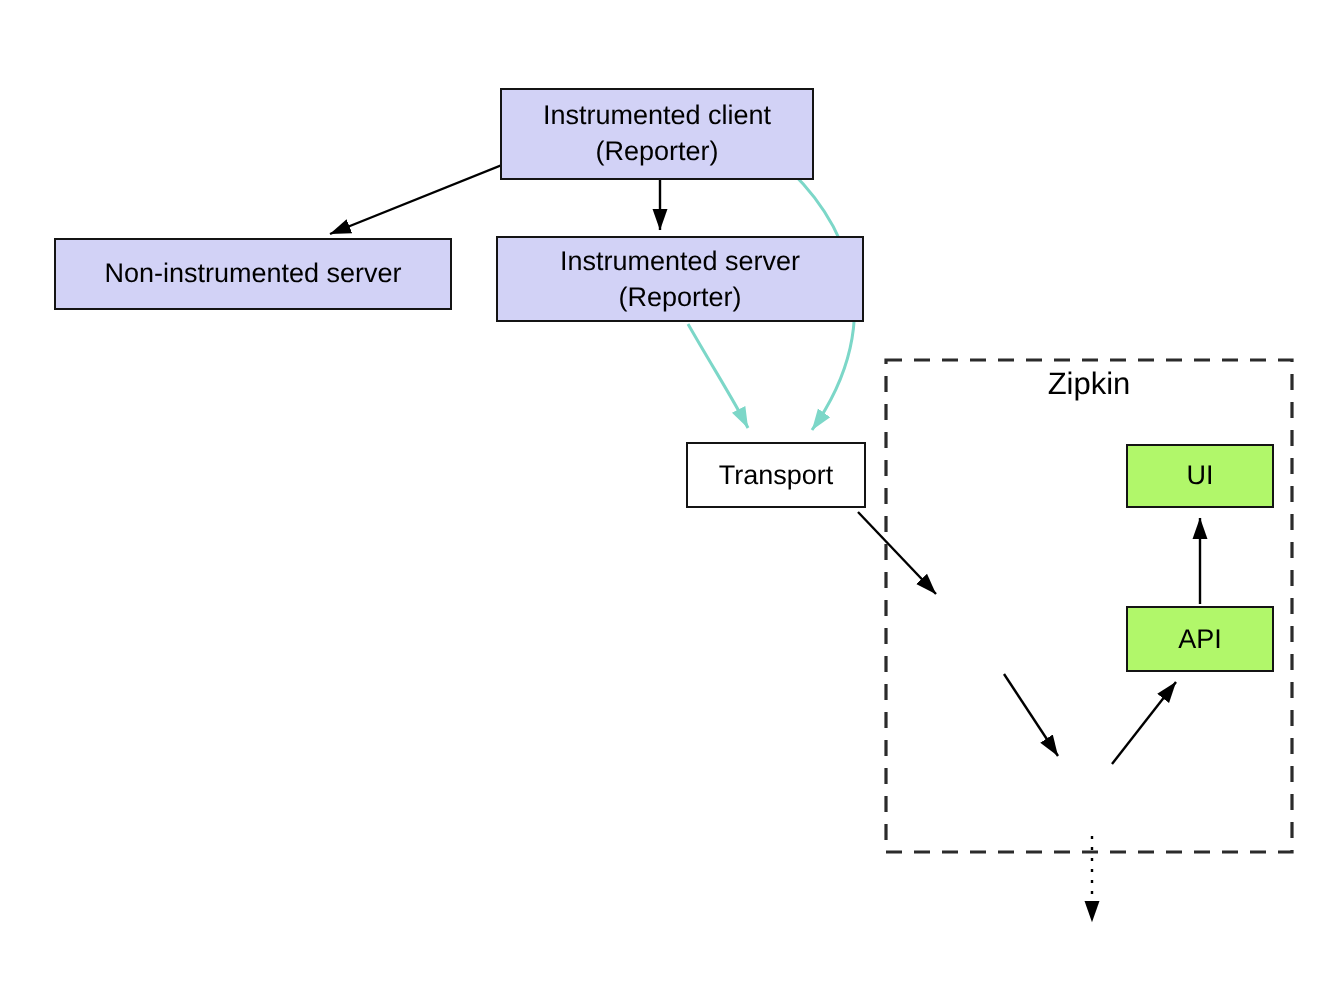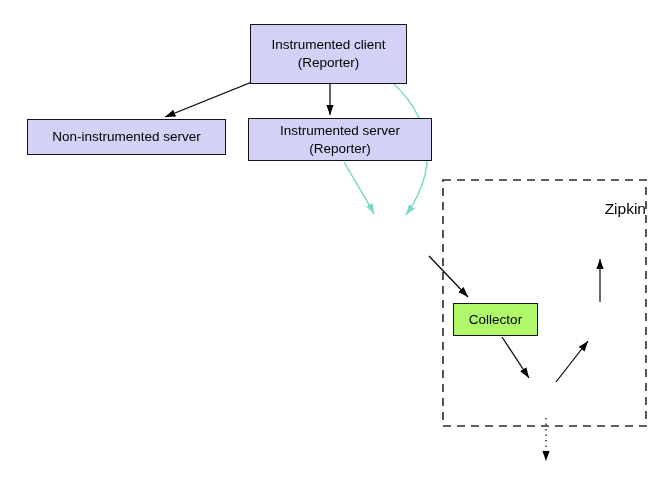--- a/index.html
+++ b/index.html
@@ -30,23 +30,22 @@
     white-space: pre-line;
   }
   .fill-lavender { background: var(--node-lavender, #d2d2f6); }
   .fill-green    { background: var(--node-green, #b1f76a); }
   .fill-white    { background: var(--node-white, #ffffff); }
 
   .cluster-label {
     position: absolute;
     left: 443px; top: 184px;
     width: 203px;
-    text-align: right;
+    text-align: center;
     font-size: 15.5px;
-    margin-top: 16px;
   }
 
   .cluster-rect {
     fill: none;
     stroke: var(--cluster-border, #2b2b2b);
     stroke-width: 1.6;
     stroke-dasharray: 8 6;
   }
   .e-black { stroke: var(--edge-black, #000); stroke-width: 1.2; fill: none; }
   .e-cyan  { stroke: var(--edge-cyan, #7cd7c8); stroke-width: 1.5; fill: none; }
@@ -80,36 +79,42 @@
     <path class="e-black e-dotted" d="M 546 418 L 546 461" marker-end="url(#arrow-black)"></path>
 
     <path class="e-cyan" d="M 374 68 C 428 105, 445 160, 406 215" marker-end="url(#arrow-cyan)"></path>
     <path class="e-cyan" d="M 344 162 C 356 183, 368 202, 374 214" marker-end="url(#arrow-cyan)"></path>
   </svg>
 
   <div class="cluster-label">
     <span>Zipkin</span>
   </div>
 
-  <div class="node fill-lavender" style="left:250px; top:24px; width:157px; height:60px">
+  <div class="node fill-lavender" style="left:250px; top:44px; width:157px; height:46px">
     <span>Instrumented client
 (Reporter)</span>
   </div>
 
   <div class="node fill-lavender" style="left:27px; top:119px; width:199px; height:36px">
     <span>Non-instrumented server</span>
   </div>
 
   <div class="node fill-lavender" style="left:248px; top:118px; width:184px; height:43px">
     <span>Instrumented server
 (Reporter)</span>
   </div>
 
+  <div class="node fill-white" style="left:343px; top:221px; width:90px; height:33px">
+    <span>Transport</span>
+  </div>
+
+  <div class="node fill-green" style="left:563px; top:222px; width:74px; height:32px">
+    <span>UI</span>
+  </div>
 
 
-  <div class="node fill-green" style="left:453px; top:303px; width:85px; height:33px">
-    <span>Collector</span>
+  <div class="node fill-green" style="left:563px; top:303px; width:74px; height:33px">
+    <span>API</span>
   </div>
-
 
 
 
 </div>
 
 </body></html>

